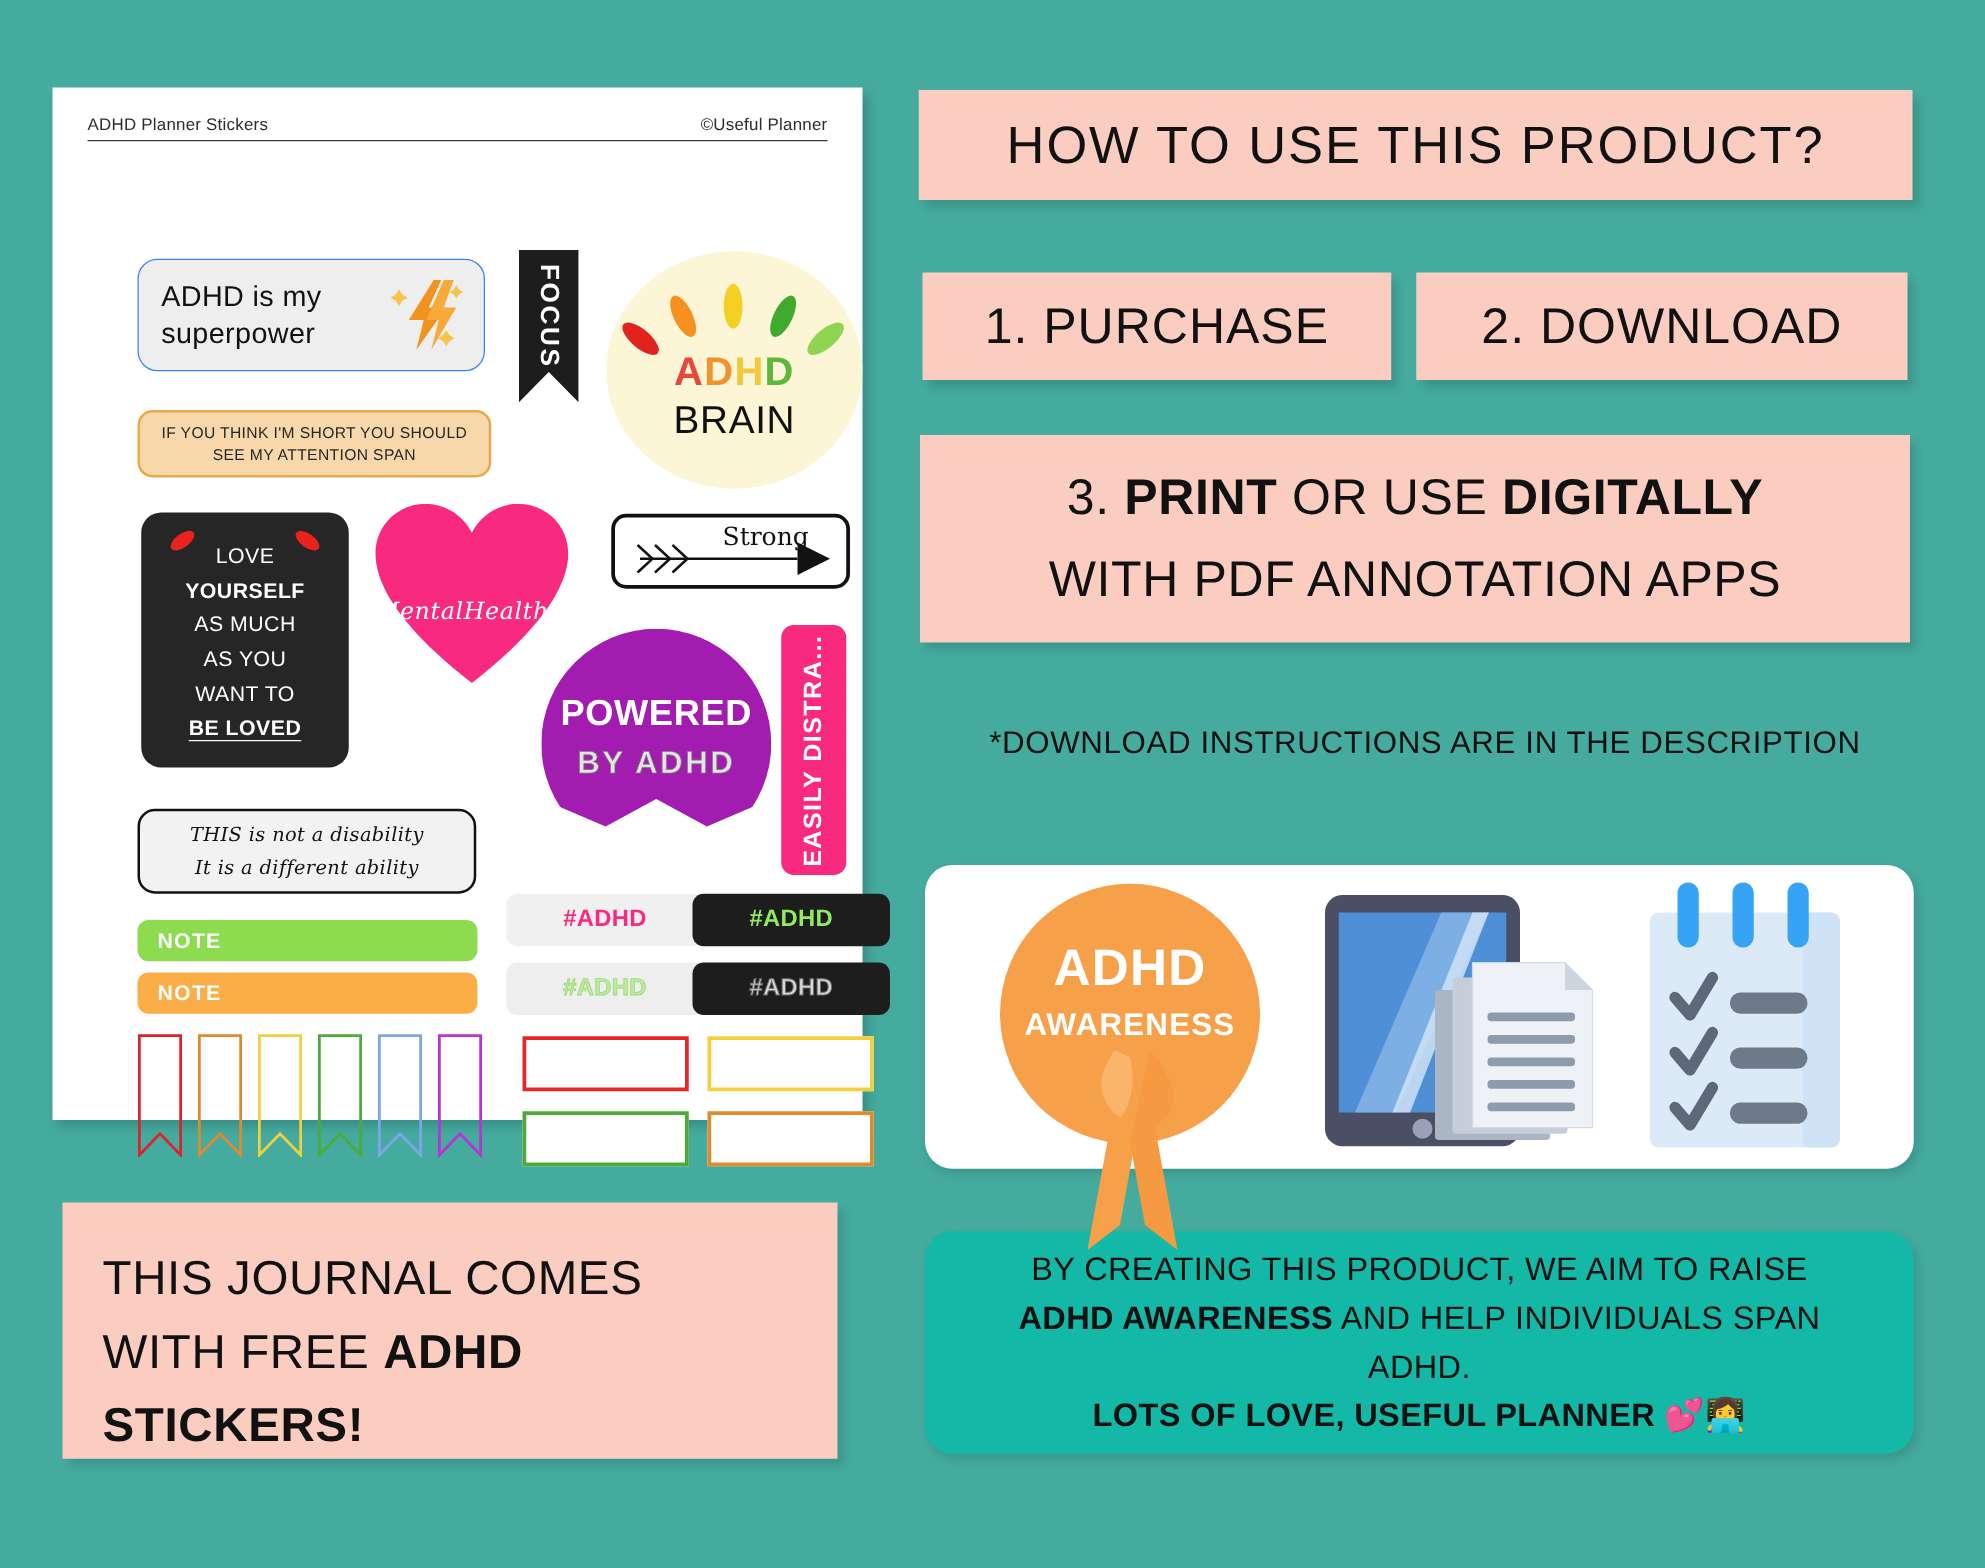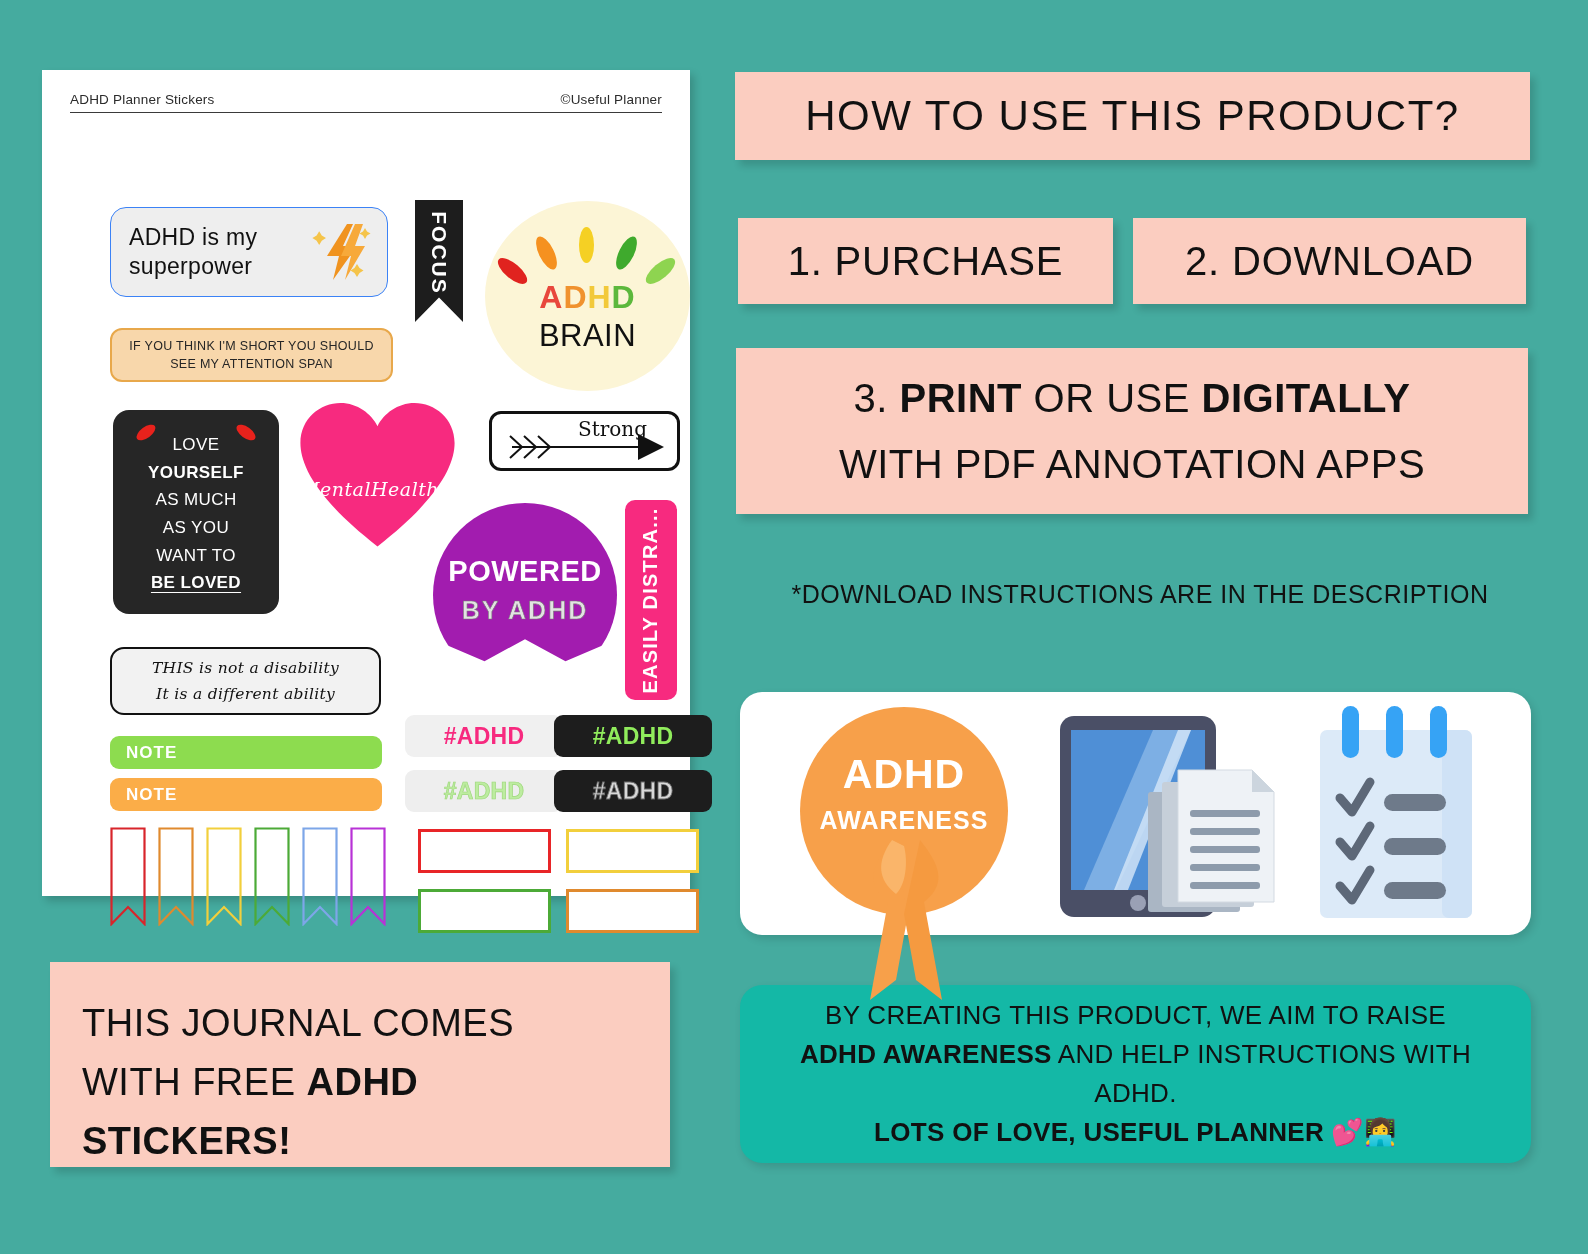--- a/index.html
+++ b/index.html
@@ -161,21 +161,21 @@
     display: flex; align-items: center;
   }
   .s-note span { color: #fff; font-weight: bold; font-size: 17px; letter-spacing: 1px; padding-left: 16px; }
   .note-green { top: 666px; background: #8ddc4f; }
   .note-orange { top: 708px; background: #fbad48; }
 
   
   .tag {
     position: absolute; width: 158px; height: 42px; border-radius: 9px;
     display: flex; align-items: center; justify-content: center;
-    font-size: 23px; font-weight: bold; letter-spacing: .3px;
+    font-size: 19px; font-weight: bold; letter-spacing: .3px;
   }
   .tag-a { left: 363px; top: 645px; background: #f0f0f0; color: #f72a7f; }
   .tag-b { left: 512px; top: 645px; background: #1d1d1d; color: #90ec5c; }
   .tag-c { left: 363px; top: 700px; background: #eeeeee; color: #bdecA0; -webkit-text-stroke: .7px #9ed87c; }
   .tag-d { left: 512px; top: 700px; background: #1d1d1d; color: #d8d8d8; -webkit-text-stroke: .8px #6b6b6b; }
 
   
   .flags { position: absolute; left: 68px; top: 757px; display: flex; gap: 12px; }
   .flag { width: 36px; height: 99px; }
 
@@ -445,21 +445,21 @@
   <div class="aw2">AWARENESS</div>
 </div>
 <svg class="ribbon" viewBox="0 0 120 165">
   <path d="M46 0 C 22 30, 22 46, 42 62 L 24 160 L 50 140 L 62 74 Z" fill="#f7a04a"></path>
   <path d="M74 0 C 98 30, 98 46, 78 62 L 96 160 L 70 140 L 58 74 Z" fill="#f59a40"></path>
   <path d="M46 0 C 30 22, 32 40, 50 54 C 60 44, 62 22, 58 6 Z" fill="#fab56a"></path>
 </svg>
 
 <div class="msg-card">
   <div>BY CREATING THIS PRODUCT, WE AIM TO RAISE</div>
-  <div><b>ADHD AWARENESS</b><span> AND HELP INSTRUCTIONS WITH</span></div>
+  <div><b>ADHD AWARENESS</b><span> AND HELP INDIVIDUALS SPAN</span></div>
   <div>ADHD.</div>
   <div><b>LOTS OF LOVE, USEFUL PLANNER</b> <span>💕👩‍💻</span></div>
 </div>
 
 <div class="pb-journal">
   <div>THIS JOURNAL COMES</div>
   <div><span>WITH FREE </span><b>ADHD</b></div>
   <div><b>STICKERS</b><b>!</b></div>
 </div>
 

